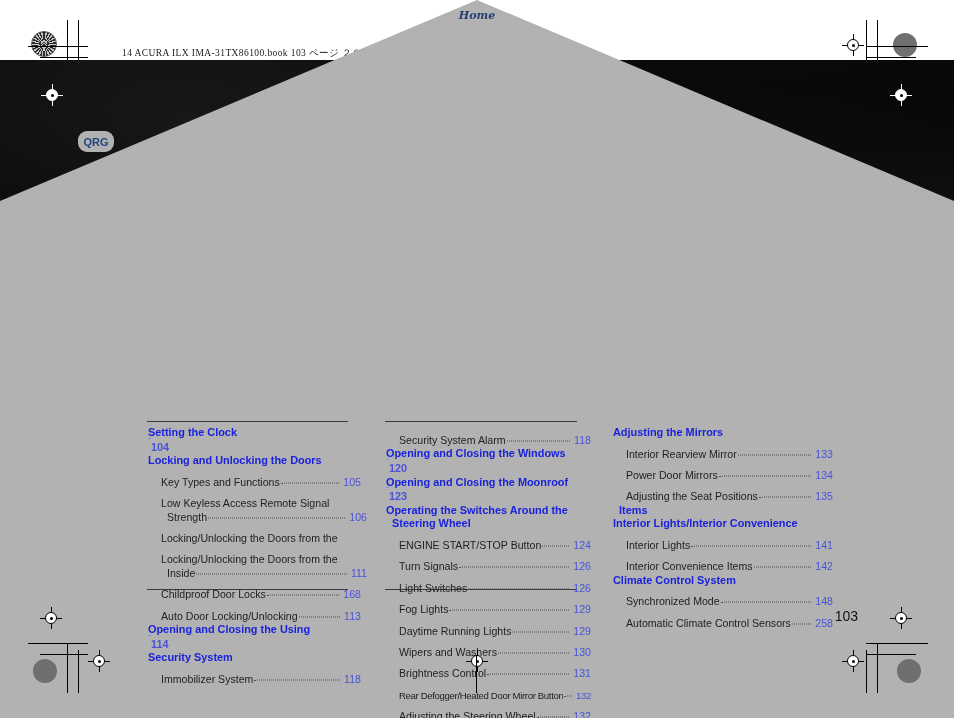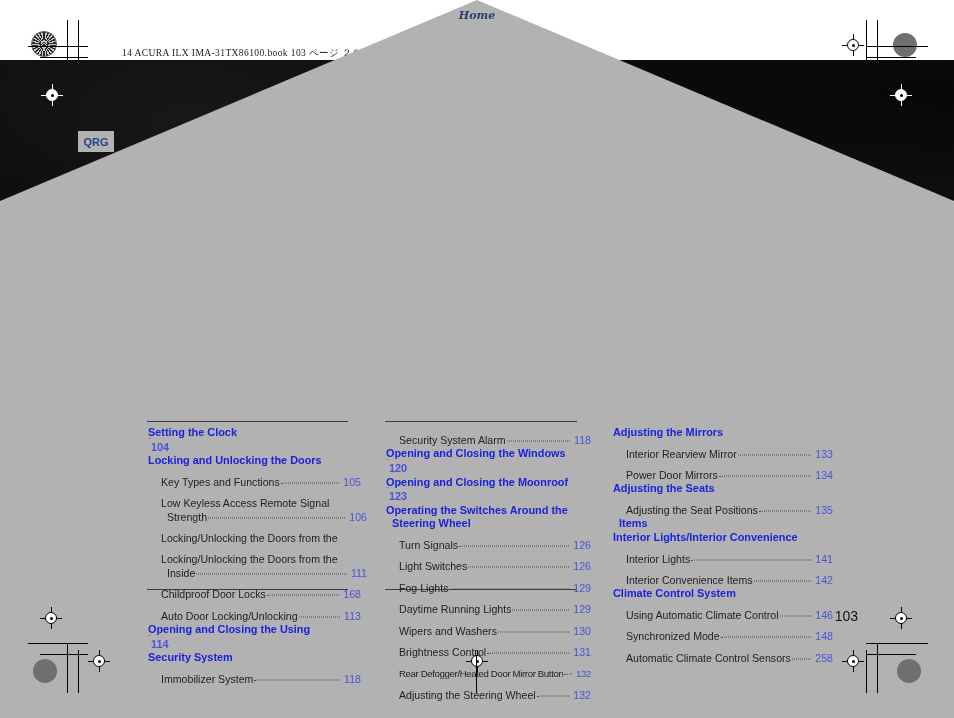--- a/index.html
+++ b/index.html
@@ -92,21 +92,21 @@
   .banner-sub{
     position:absolute;left:363px;top:215px;
     color:#d8d8d8;font-size:12.2px;letter-spacing:.05px;
   }
 
   
   .tab{
     position:absolute;background:#b2b2b2;color:#22467f;
     font-size:11px;font-weight:bold;display:flex;align-items:center;justify-content:center;
   }
-  .tab-qrg{left:78px;top:131px;width:36px;height:21px;}
+  .tab-qrg{left:78px;top:131px;width:36px;height:21px;border-radius:9px;}
   .tab-index{left:77px;top:532px;width:38px;height:21px;color:#1f3f78;}
   .tab-home{
     left:77px;top:563px;width:40px;height:28px;background:transparent;
     display:block;
   }
   .tab-home .house{
     position:absolute;inset:0;background:#b2b2b2;
     clip-path:polygon(50% 0%,100% 28%,100% 100%,0% 100%,0% 28%);
   }
   .tab-home .lbl{
@@ -339,20 +339,25 @@
           <span class="t">Operating the Switches Around the</span>
           <span class="leader"></span>
           <span class="pg"></span>
         </div>
         <div class="entry headcont nodots">
           <span class="t">Steering Wheel</span>
           <span class="leader"></span>
           <span class="pg"></span>
         </div>
         <div class="entry sub">
+          <span class="t">ENGINE START/STOP Button</span>
+          <span class="leader"></span>
+          <span class="pg">124</span>
+        </div>
+        <div class="entry sub">
           <span class="t">Turn Signals</span>
           <span class="leader"></span>
           <span class="pg">126</span>
         </div>
         <div class="entry sub">
           <span class="t">Light Switches</span>
           <span class="leader"></span>
           <span class="pg">126</span>
         </div>
         <div class="entry sub">
@@ -395,25 +400,20 @@
         <div class="entry sub">
           <span class="t">Interior Rearview Mirror</span>
           <span class="leader"></span>
           <span class="pg">133</span>
         </div>
         <div class="entry sub">
           <span class="t">Power Door Mirrors</span>
           <span class="leader"></span>
           <span class="pg">134</span>
         </div>
-        <div class="entry head nodots">
-          <span class="t">Adjusting the Seats</span>
-          <span class="leader"></span>
-          <span class="pg"></span>
-        </div>
         <div class="entry sub">
           <span class="t">Adjusting the Seat Positions</span>
           <span class="leader"></span>
           <span class="pg">135</span>
         </div>
         <div class="entry headcont nodots">
           <span class="t">Items</span>
           <span class="leader"></span>
           <span class="pg"></span>
         </div>
@@ -429,25 +429,20 @@
         </div>
         <div class="entry sub">
           <span class="t">Interior Convenience Items</span>
           <span class="leader"></span>
           <span class="pg">142</span>
         </div>
         <div class="entry head nodots">
           <span class="t">Climate Control System</span>
           <span class="leader"></span>
           <span class="pg"></span>
-        </div>
-        <div class="entry sub">
-          <span class="t">Using Automatic Climate Control</span>
-          <span class="leader"></span>
-          <span class="pg">146</span>
         </div>
         <div class="entry sub">
           <span class="t">Synchronized Mode</span>
           <span class="leader"></span>
           <span class="pg">148</span>
         </div>
         <div class="entry sub">
           <span class="t">Automatic Climate Control Sensors</span>
           <span class="leader"></span>
           <span class="pg">258</span>

